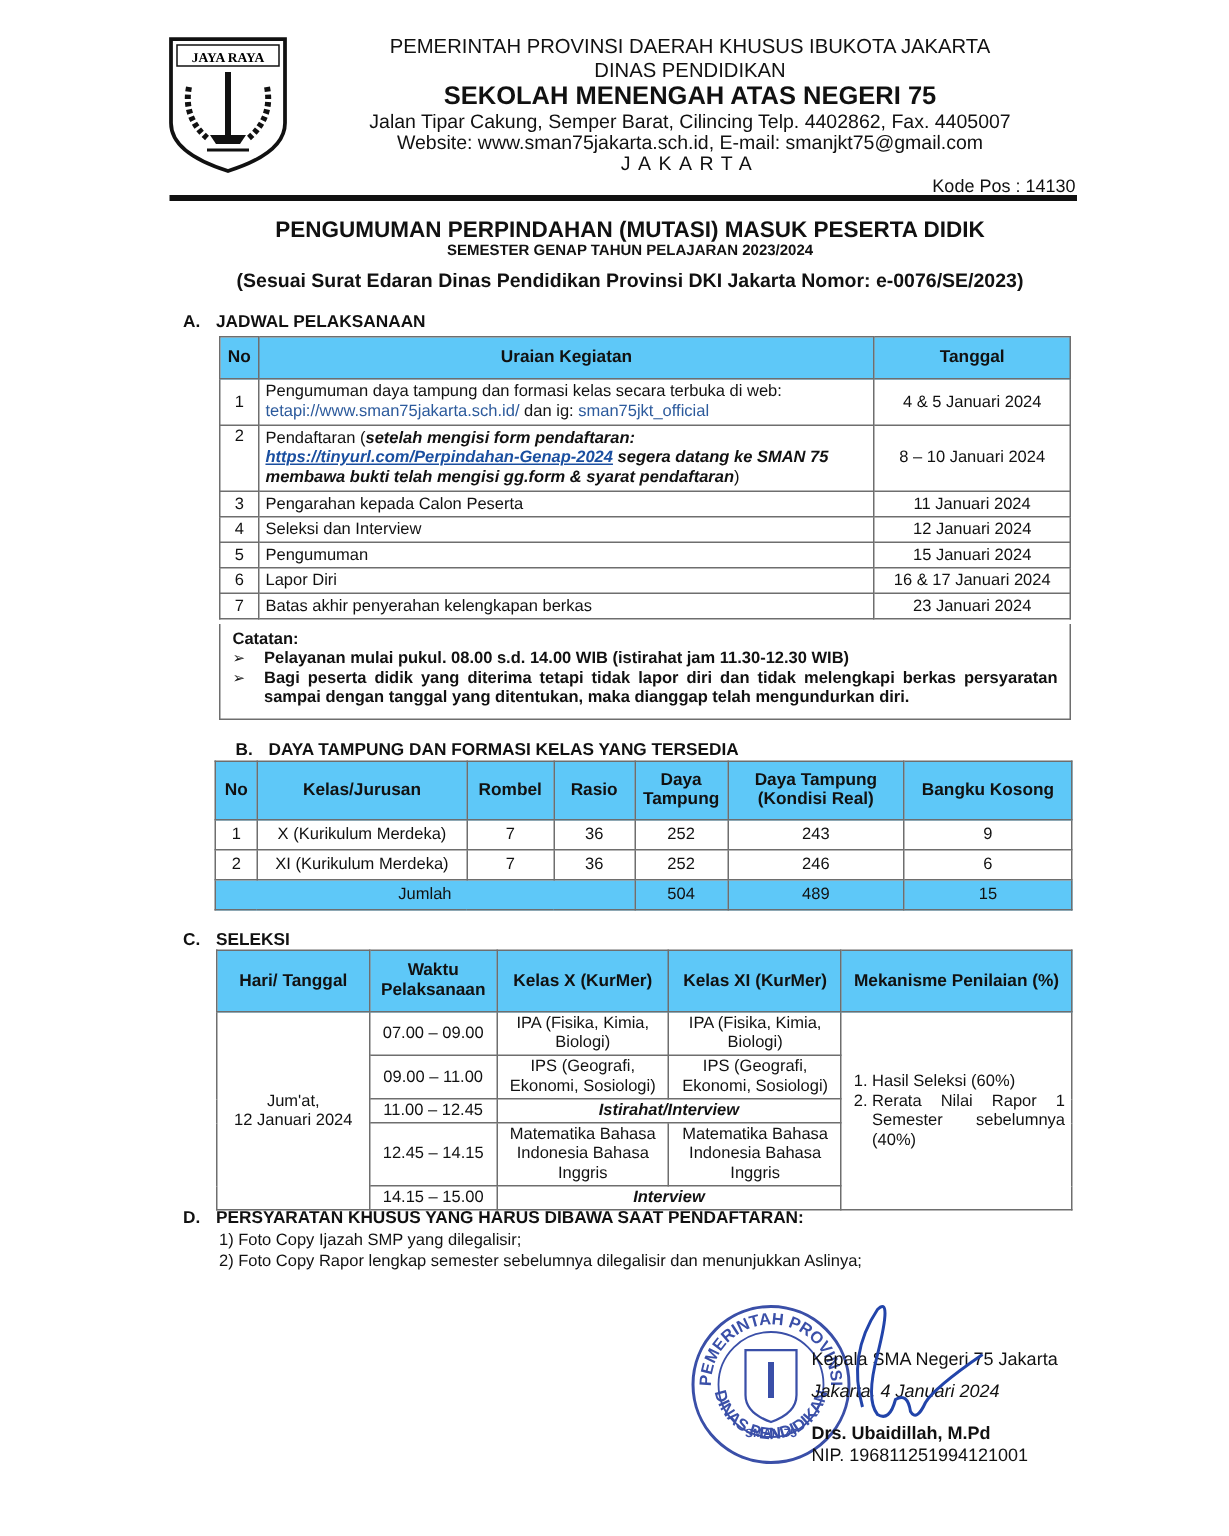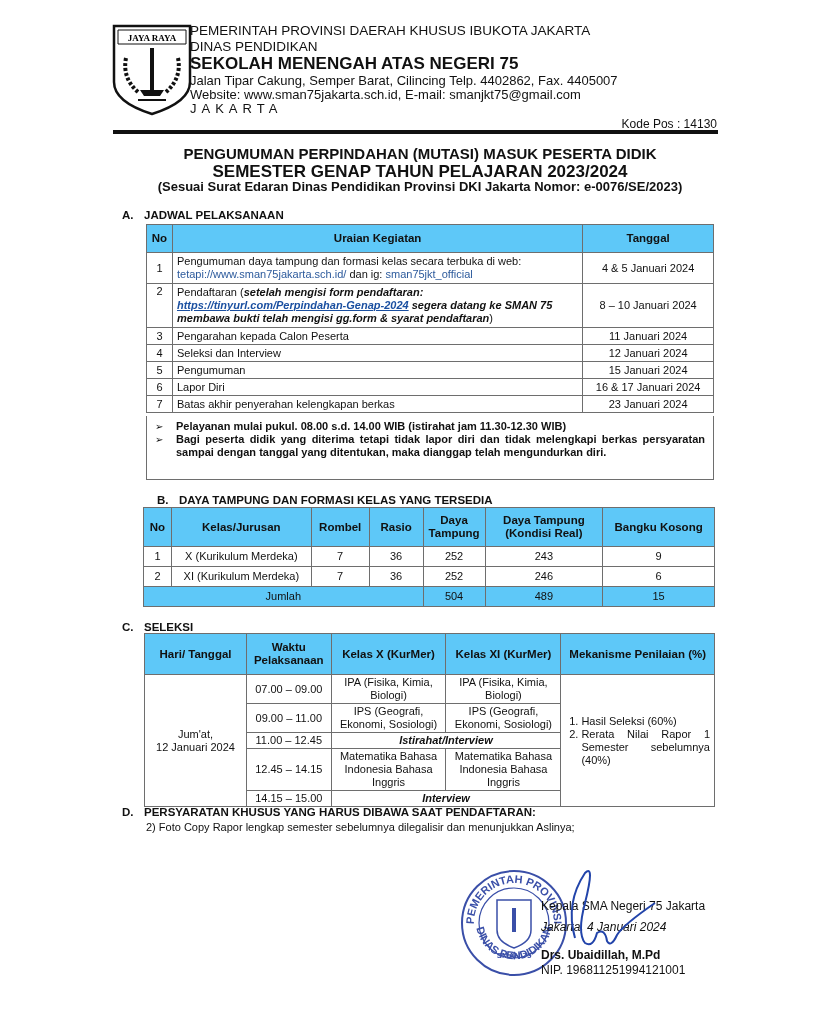--- a/index.html
+++ b/index.html
@@ -1,34 +1,34 @@
 <!DOCTYPE html>
 <html><head>
 <meta charset="utf-8">
 <style>
   html, body { margin: 0; padding: 0; background: #ffffff; }
   body { width: 819px; height: 1024px; position: relative; overflow: hidden; font-family: "Liberation Sans", sans-serif; color: #111; }
   .abs { position: absolute; }
 
   
   #logo { left: 110px; top: 22px; width: 84px; height: 94px; }
-  .lh { left: 190px; width: 540px; line-height: 1; }
+  .lh { left: 190px; width: 540px; text-align: center; line-height: 1; }
   .lh1 { top: 24px; font-size: 13.5px; }
   .lh2 { top: 40px; font-size: 13.5px; }
   .lh3 { top: 55px; font-size: 17px; font-weight: bold; }
   .lh4 { top: 74px; font-size: 13px; }
   .lh5 { top: 88px; font-size: 13px; }
   .lh6 { top: 102px; font-size: 13px; letter-spacing: 5px; }
   .kodepos { right: 102px; top: 117px; font-size: 12px; }
   .thickline { left: 113px; width: 605px; top: 130px; height: 4px; background: #111; }
 
   
   .t { left: 120px; width: 600px; text-align: center; font-weight: bold; line-height: 1; }
   .t1 { top: 146px; font-size: 15px; }
-  .t2 { top: 163px; font-size: 17px; text-align: center; }
+  .t2 { top: 163px; font-size: 10px; text-align: center; }
   .t3 { top: 180px; font-size: 13px; }
 
   .section-title { font-size: 11.5px; font-weight: bold; }
   .section-title .letter { display: inline-block; width: 22px; }
 
   table { border-collapse: collapse; font-size: 11px; }
   td, th { border: 1px solid #6e6e6e; padding: 1px 4px; line-height: 13px; }
   th { background: #5ec8f8; font-weight: bold; }
   .c { text-align: center; }
   .link { color: #2c5a9c; }
@@ -152,20 +152,21 @@
     <td class="c">16 &amp; 17 Januari 2024</td>
   </tr>
   <tr style="height:17px">
     <td class="c">7</td>
     <td>Batas akhir penyerahan kelengkapan berkas</td>
     <td class="c">23 Januari 2024</td>
   </tr>
 </tbody>
   </table>
 <div class="abs" id="catatan">
+  <div class="ct-title">Catatan:</div>
   <ul>
     <li><span class="arrow">➢</span><span>Pelayanan mulai pukul. 08.00 s.d. 14.00 WIB (istirahat jam 11.30-12.30 WIB)</span></li>
     <li><span class="arrow">➢</span><span>Bagi peserta didik yang diterima tetapi tidak lapor diri dan tidak melengkapi berkas persyaratan sampai dengan tanggal yang ditentukan, maka dianggap telah mengundurkan diri.</span></li>
   </ul>
 </div>
 
 <div class="abs section-title" id="secB">
   <span class="letter">B.</span><span>DAYA TAMPUNG DAN FORMASI KELAS YANG TERSEDIA</span>
 </div>
 <table class="abs" id="tableB">
@@ -264,20 +265,21 @@
     <td>14.15 – 15.00</td>
     <td colspan="2" class="ital">Interview</td>
   </tr>
 </tbody>
   </table>
 
 <div class="abs section-title" id="secD">
   <span class="letter">D.</span><span>PERSYARATAN KHUSUS YANG HARUS DIBAWA SAAT PENDAFTARAN:</span>
 </div>
 <div class="abs" id="reqs">
+  <div>1)  Foto Copy Ijazah SMP yang dilegalisir;</div>
   <div>2)  Foto Copy Rapor lengkap semester sebelumnya dilegalisir dan menunjukkan Aslinya;</div>
 </div>
 
 <div class="abs" id="stamp">
   <svg width="110" height="110" viewBox="0 0 110 110">
     <defs>
       <path id="arcTop" d="M15 55 A40 40 0 0 1 95 55"></path>
       <path id="arcBot" d="M18 62 A38 38 0 0 0 92 62"></path>
     </defs>
     <circle cx="55" cy="55" r="52" fill="none" stroke="#3a4fa8" stroke-width="2"></circle>

